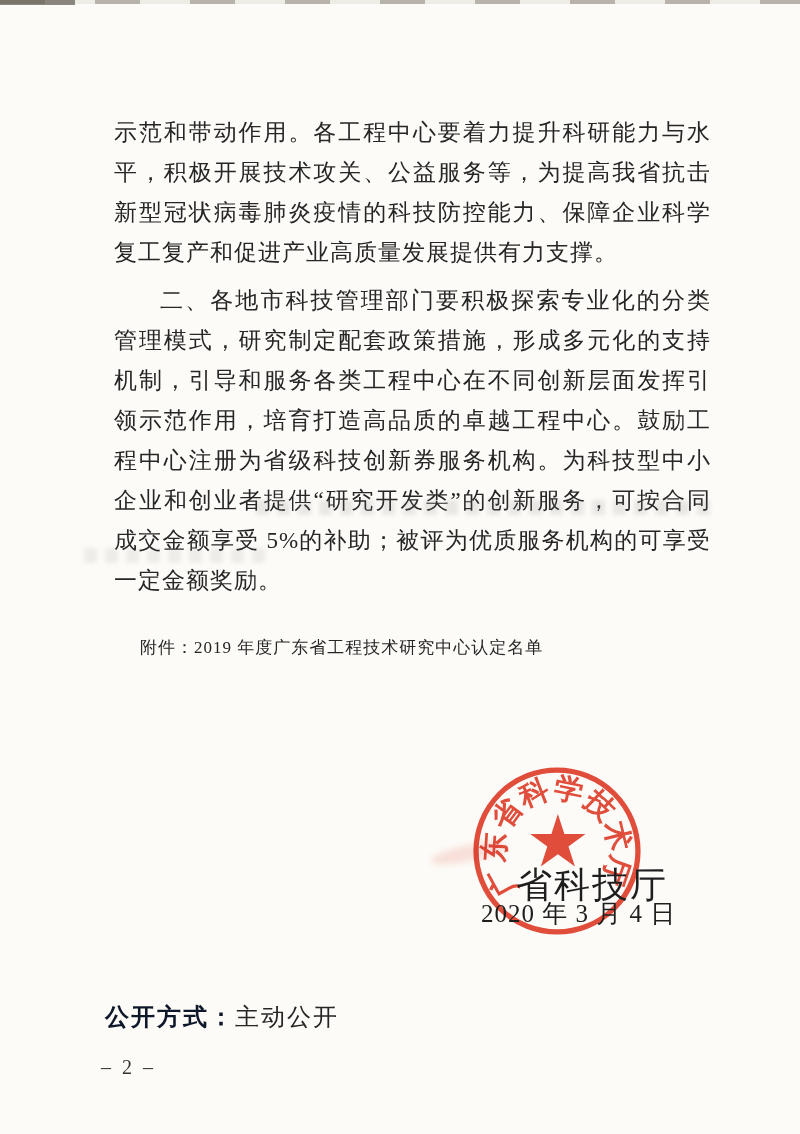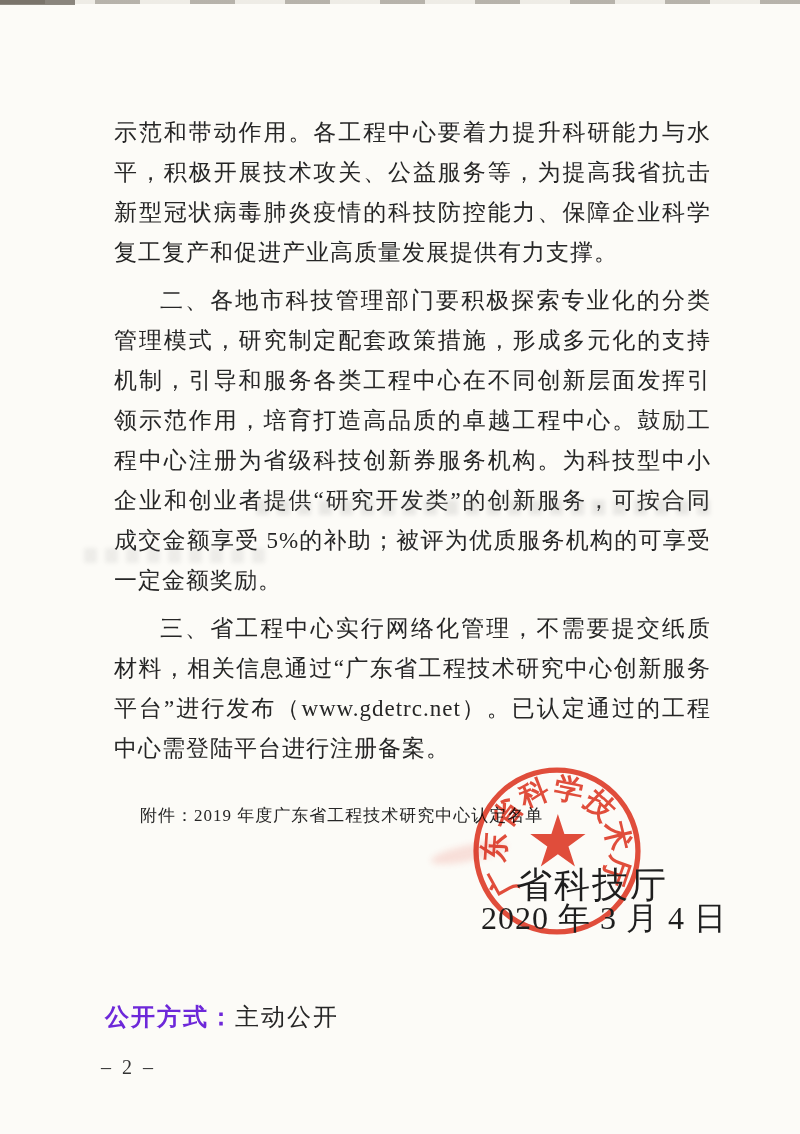--- a/index.html
+++ b/index.html
@@ -61,50 +61,49 @@
   .seal svg { width:100%; height:100%; }
   .seal-ring-text { font-family:"Liberation Serif","DejaVu Serif",serif;
     font-size:33px; letter-spacing:1px; font-weight:bold; }
 
   .sig-agency {
     position:absolute; left:516px; top:861px;
     font-size:36px; letter-spacing:2px; color:#1e1e1e;
   }
   .sig-date {
     position:absolute; left:481px; top:897px;
-    font-size:32px; letter-spacing:1px; color:#1e1e1e;
+    font-size:25px; letter-spacing:1px; color:#1e1e1e;
   }
 
   .disclosure {
     position:absolute; left:105px; top:1001px;
     font-size:24px; letter-spacing:2px;
   }
   .disclosure .label {
     font-family:Liberation Sans, sans-serif;
-    font-weight:bold; color:#6d28d9;
+    font-weight:bold; color:#0f172a;
   }
   .disclosure .value { color:#262626; }
 
   .page-number {
     position:absolute; left:101px; top:1056px;
     font-size:20px; letter-spacing:3px; color:#333;
   }
 </style>
 </head>
 <body>
 
 <div class="page">
 
   <div class="scan-edge"></div>
   <div class="scan-corner"></div>
 
   <main class="body-text">
     <p class="para no-indent">示范和带动作用。各工程中心要着力提升科研能力与水平，积极开展技术攻关、公益服务等，为提高我省抗击新型冠状病毒肺炎疫情的科技防控能力、保障企业科学复工复产和促进产业高质量发展提供有力支撑。</p>
     <p class="para">二、各地市科技管理部门要积极探索专业化的分类管理模式，研究制定配套政策措施，形成多元化的支持机制，引导和服务各类工程中心在不同创新层面发挥引领示范作用，培育打造高品质的卓越工程中心。鼓励工程中心注册为省级科技创新券服务机构。为科技型中小企业和创业者提供“研究开发类”的创新服务，可按合同成交金额享受 5%的补助；被评为优质服务机构的可享受一定金额奖励。</p>
-    <p class="para">三、省工程中心实行网络化管理，不需要提交纸质材料，相关信息通过“广东省工程技术研究中心创新服务平台”进行发布（www.gdetrc.net）。已认定通过的工程中心需登陆平台进行注册备案。</p>
     <p class="attachment">附件：2019 年度广东省工程技术研究中心认定名单</p>
   </main>
 
   <div class="ghost ghost-1"></div>
   <div class="ghost ghost-2"></div>
   <div class="seal-smudge"></div>
 
   <div class="seal">
     <svg viewBox="0 0 200 200">
       <defs>

